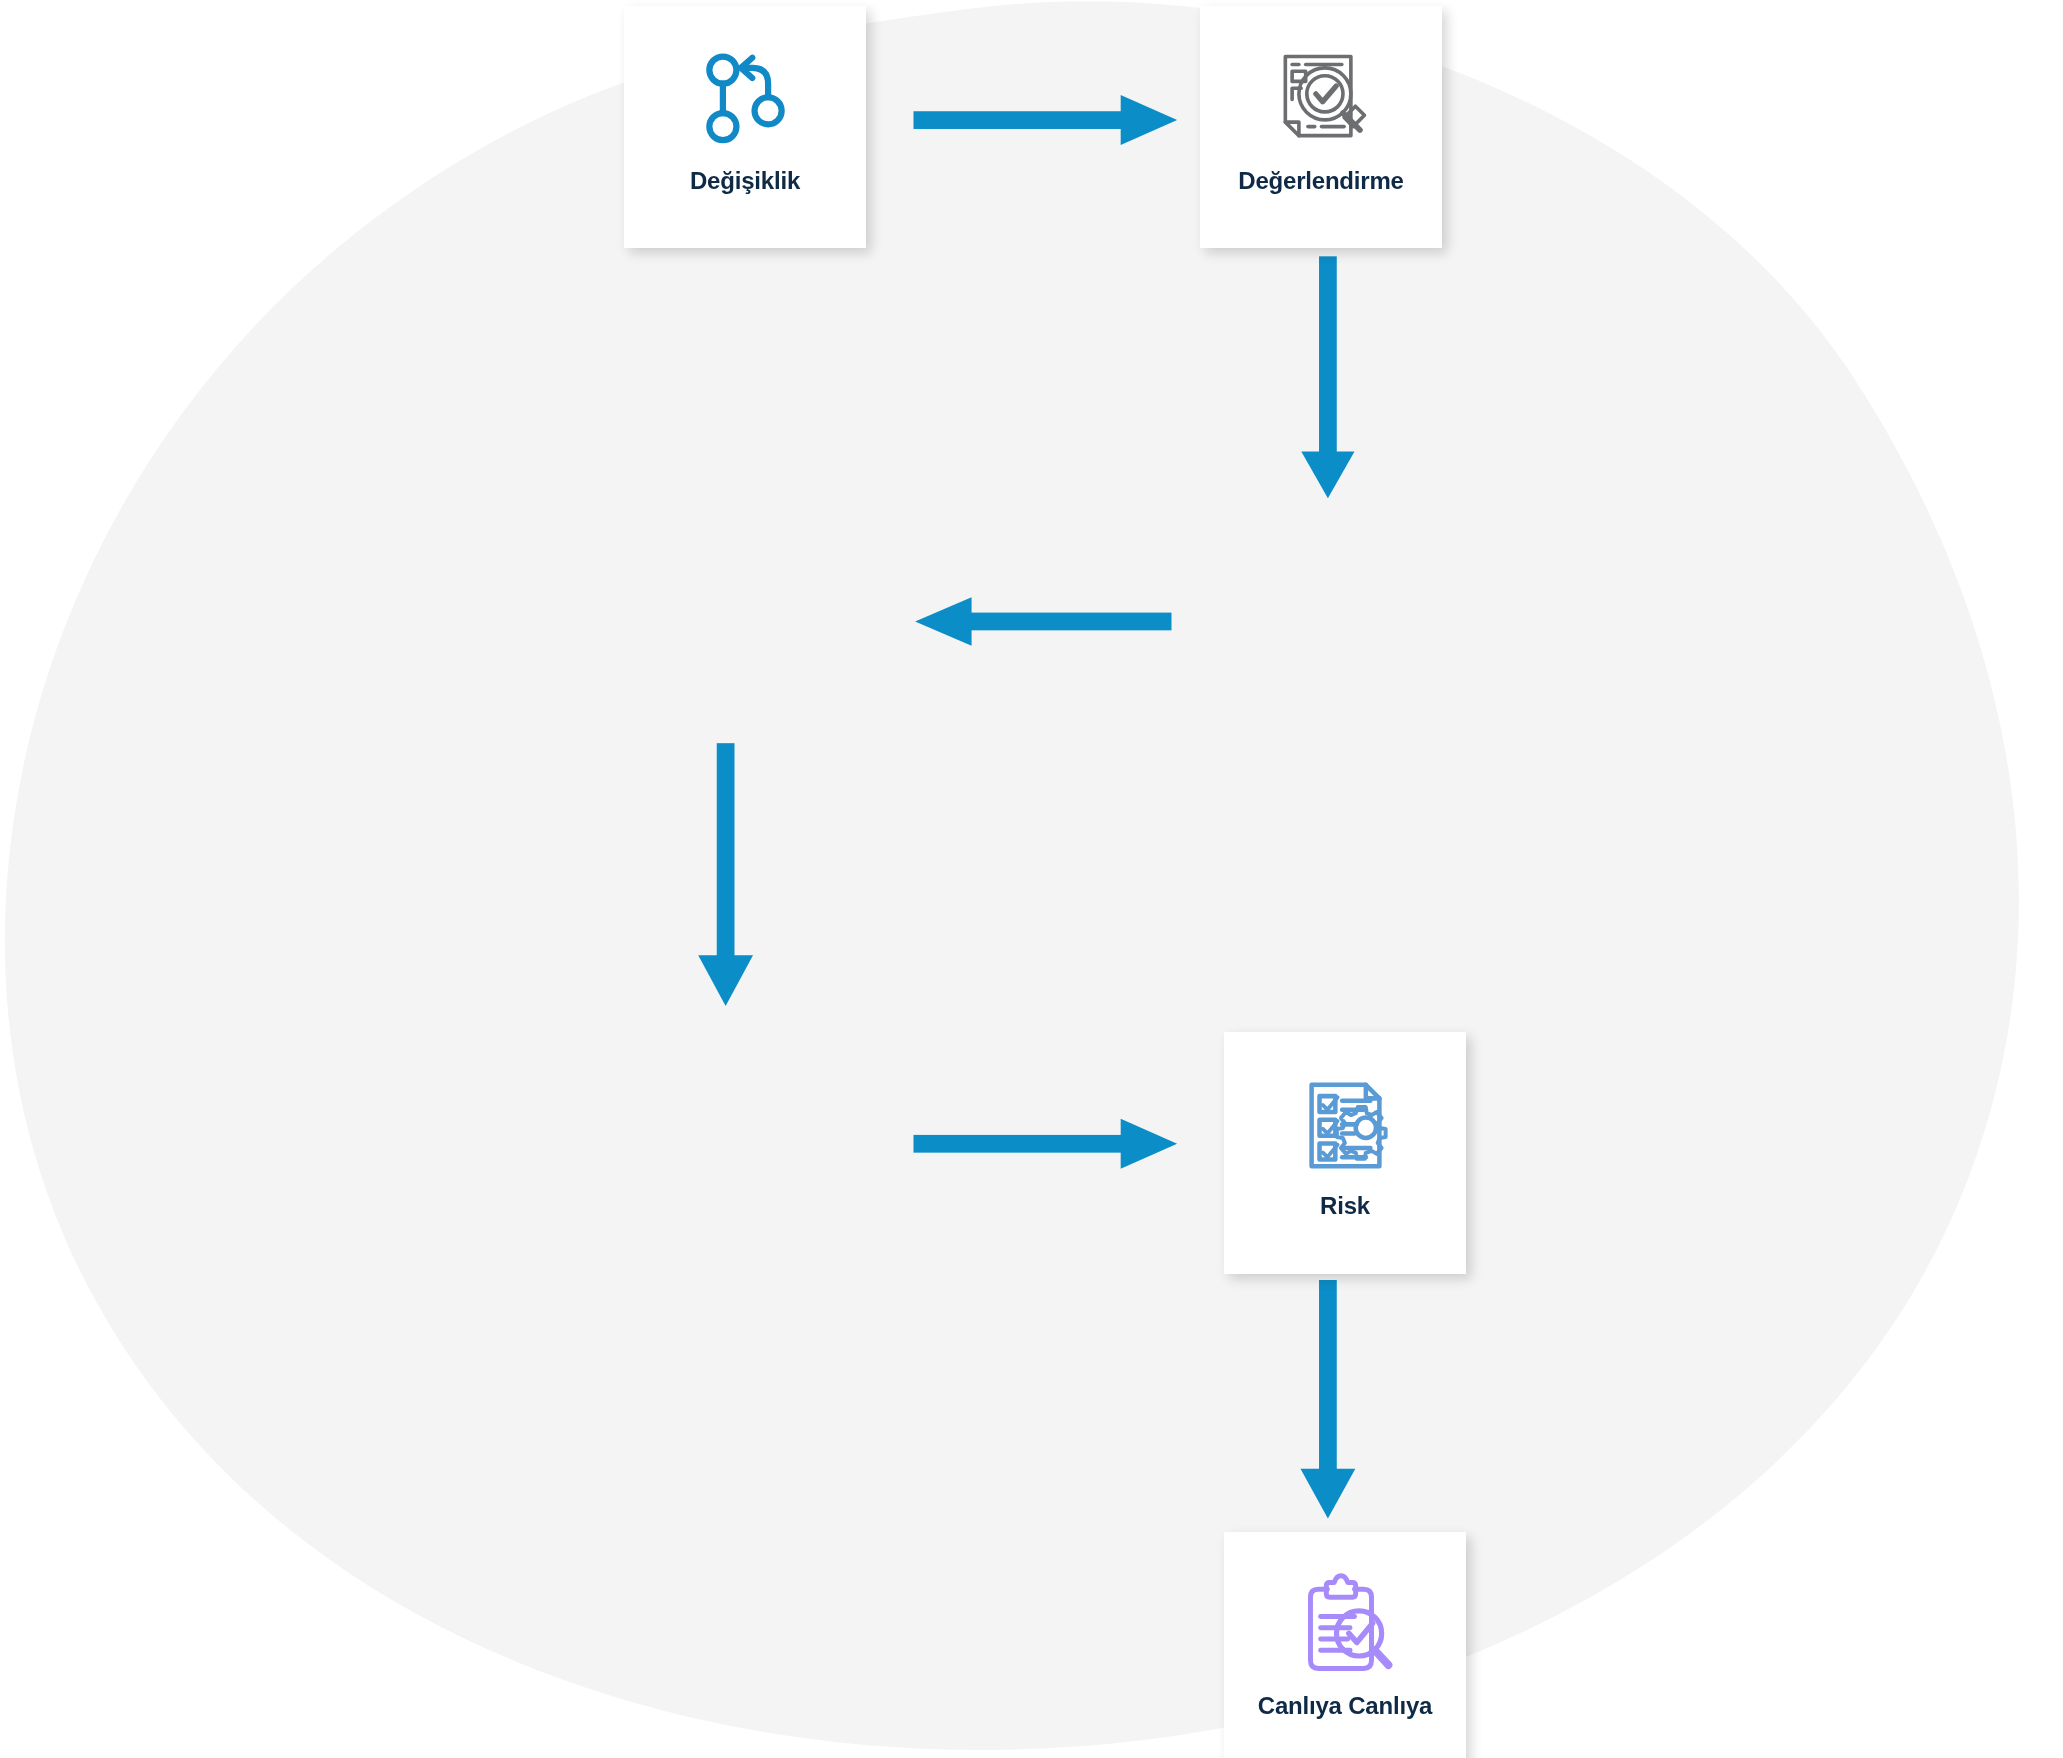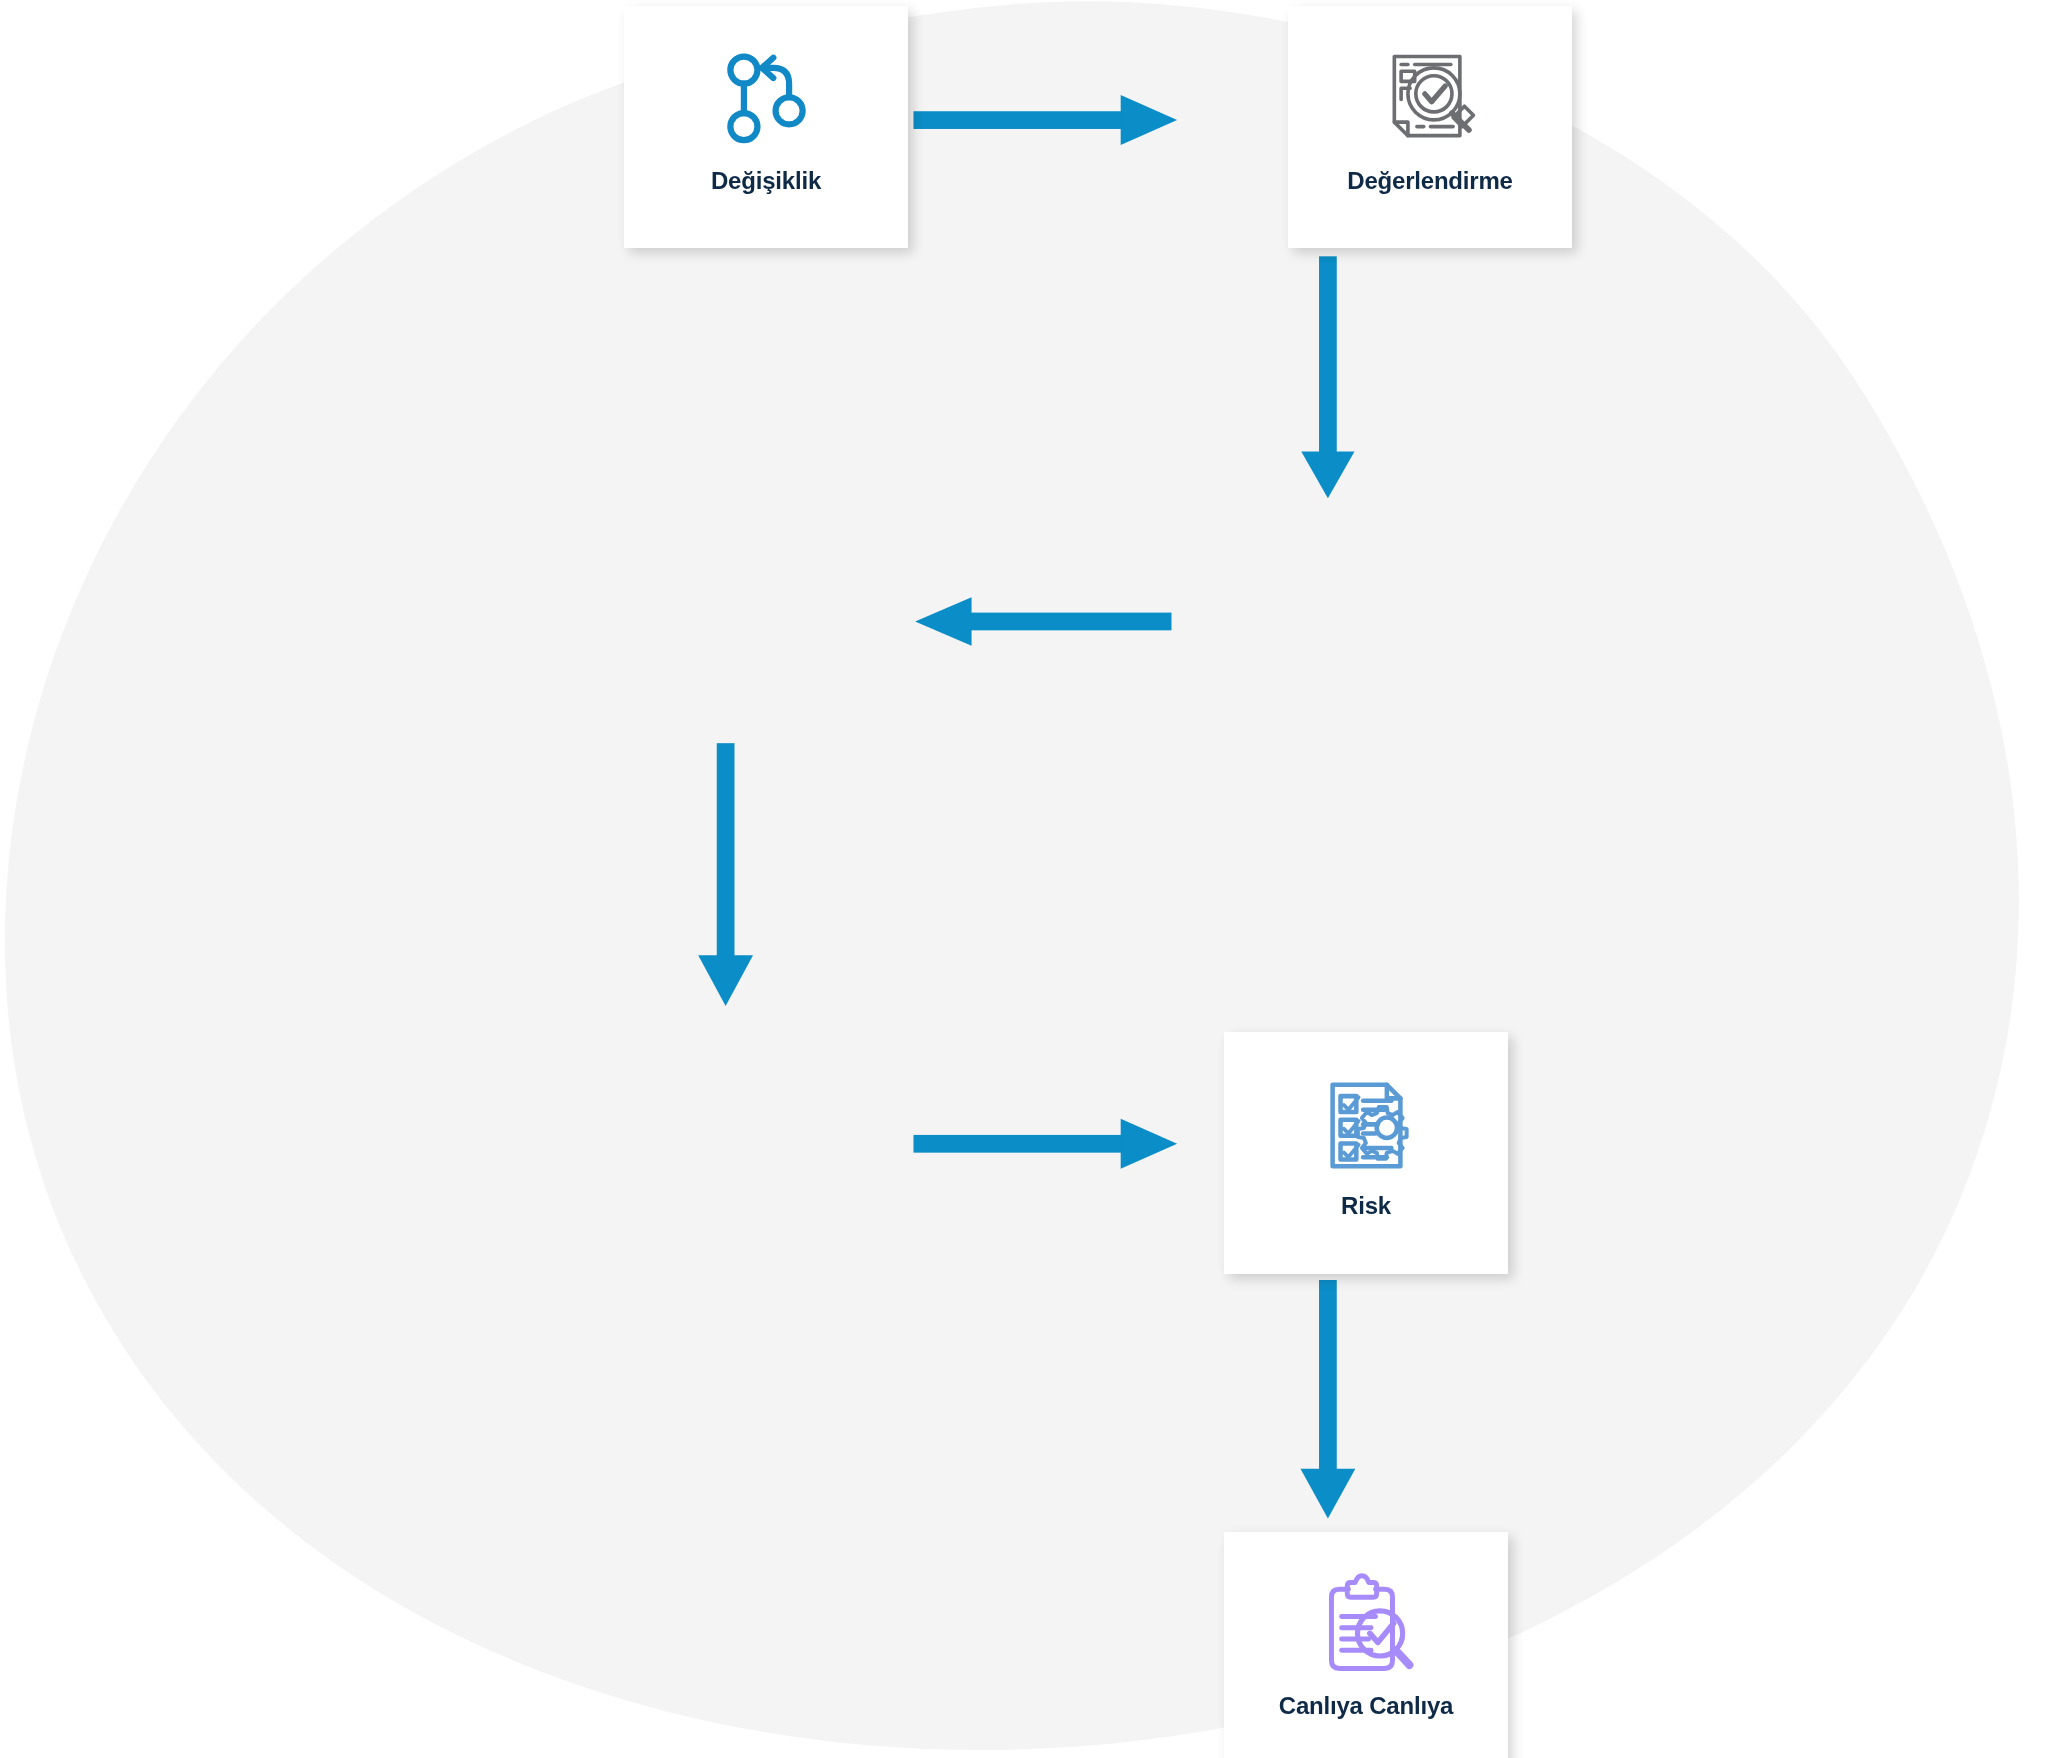--- a/index.html
+++ b/index.html
@@ -20,21 +20,21 @@
     overflow: hidden;
   }
   #blob-layer {
     position: absolute;
     inset: 0;
     width: 2064px;
     height: 1758px;
   }
   .card {
     position: absolute;
-    width: 284px;
+    width: 242px;
     height: 242px;
     background: #ffffff;
     display: flex;
     flex-direction: column;
     align-items: center;
     justify-content: flex-start;
     box-shadow: 4.8px 4.8px 11.3px rgba(0,0,0,0.16);
     box-sizing: border-box;
     padding-top: 37px;
   }
@@ -117,21 +117,21 @@
         <circle cx="30" cy="74" r="12"></circle>
         <line x1="30" y1="36" x2="30" y2="62"></line>
         <circle cx="70" cy="60" r="12"></circle>
         <path d="M70 48 L70 36 Q70 22 56 22 L48 22"></path>
         <polyline points="56,13 46,22 56,31"></polyline>
       </g>
     </svg>
     <div class="card-label">Değişiklik</div>
   </div>
 
-  <div class="card" style="left:1288px; top:6.4px;">
+  <div class="card" style="left:1200px; top:6.4px;">
     <svg class="card-icon" viewBox="0 0 100 100" aria-hidden="true">
       <g fill="none" stroke="#6d6e71" stroke-width="3.2" stroke-linecap="round" stroke-linejoin="round">
         <path d="M18 12 L76 12 L76 82 L30 82 L18 70 Z"></path>
         <path d="M18 70 L30 70 L30 82"></path>
         <line x1="24" y1="19" x2="30" y2="19"></line>
         <line x1="36" y1="19" x2="68" y2="19"></line>
         <rect x="24" y="25" width="12" height="9"></rect>
         <path d="M24 40 L24 50 M24 40 L32 40"></path>
         <line x1="38" y1="74" x2="44" y2="74"></line>
         <line x1="50" y1="74" x2="70" y2="74"></line>

